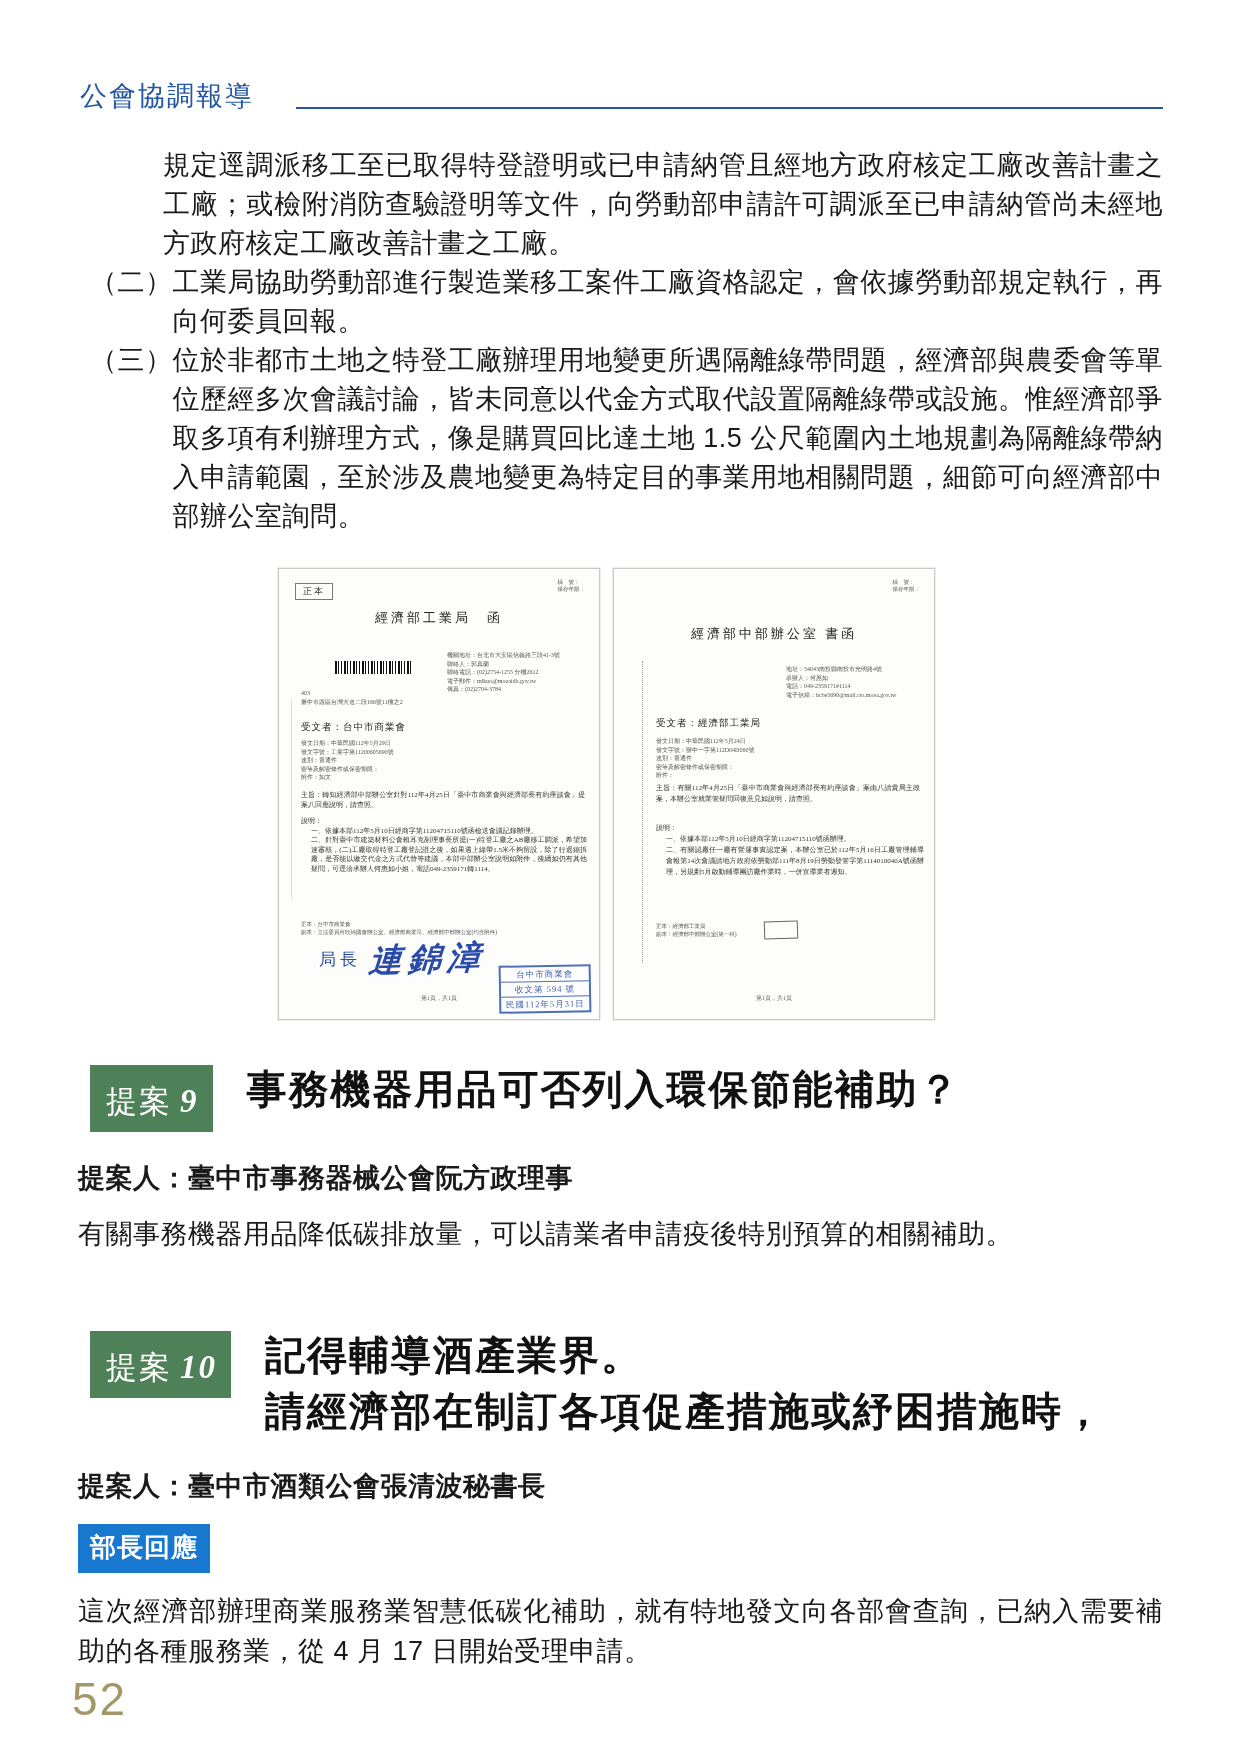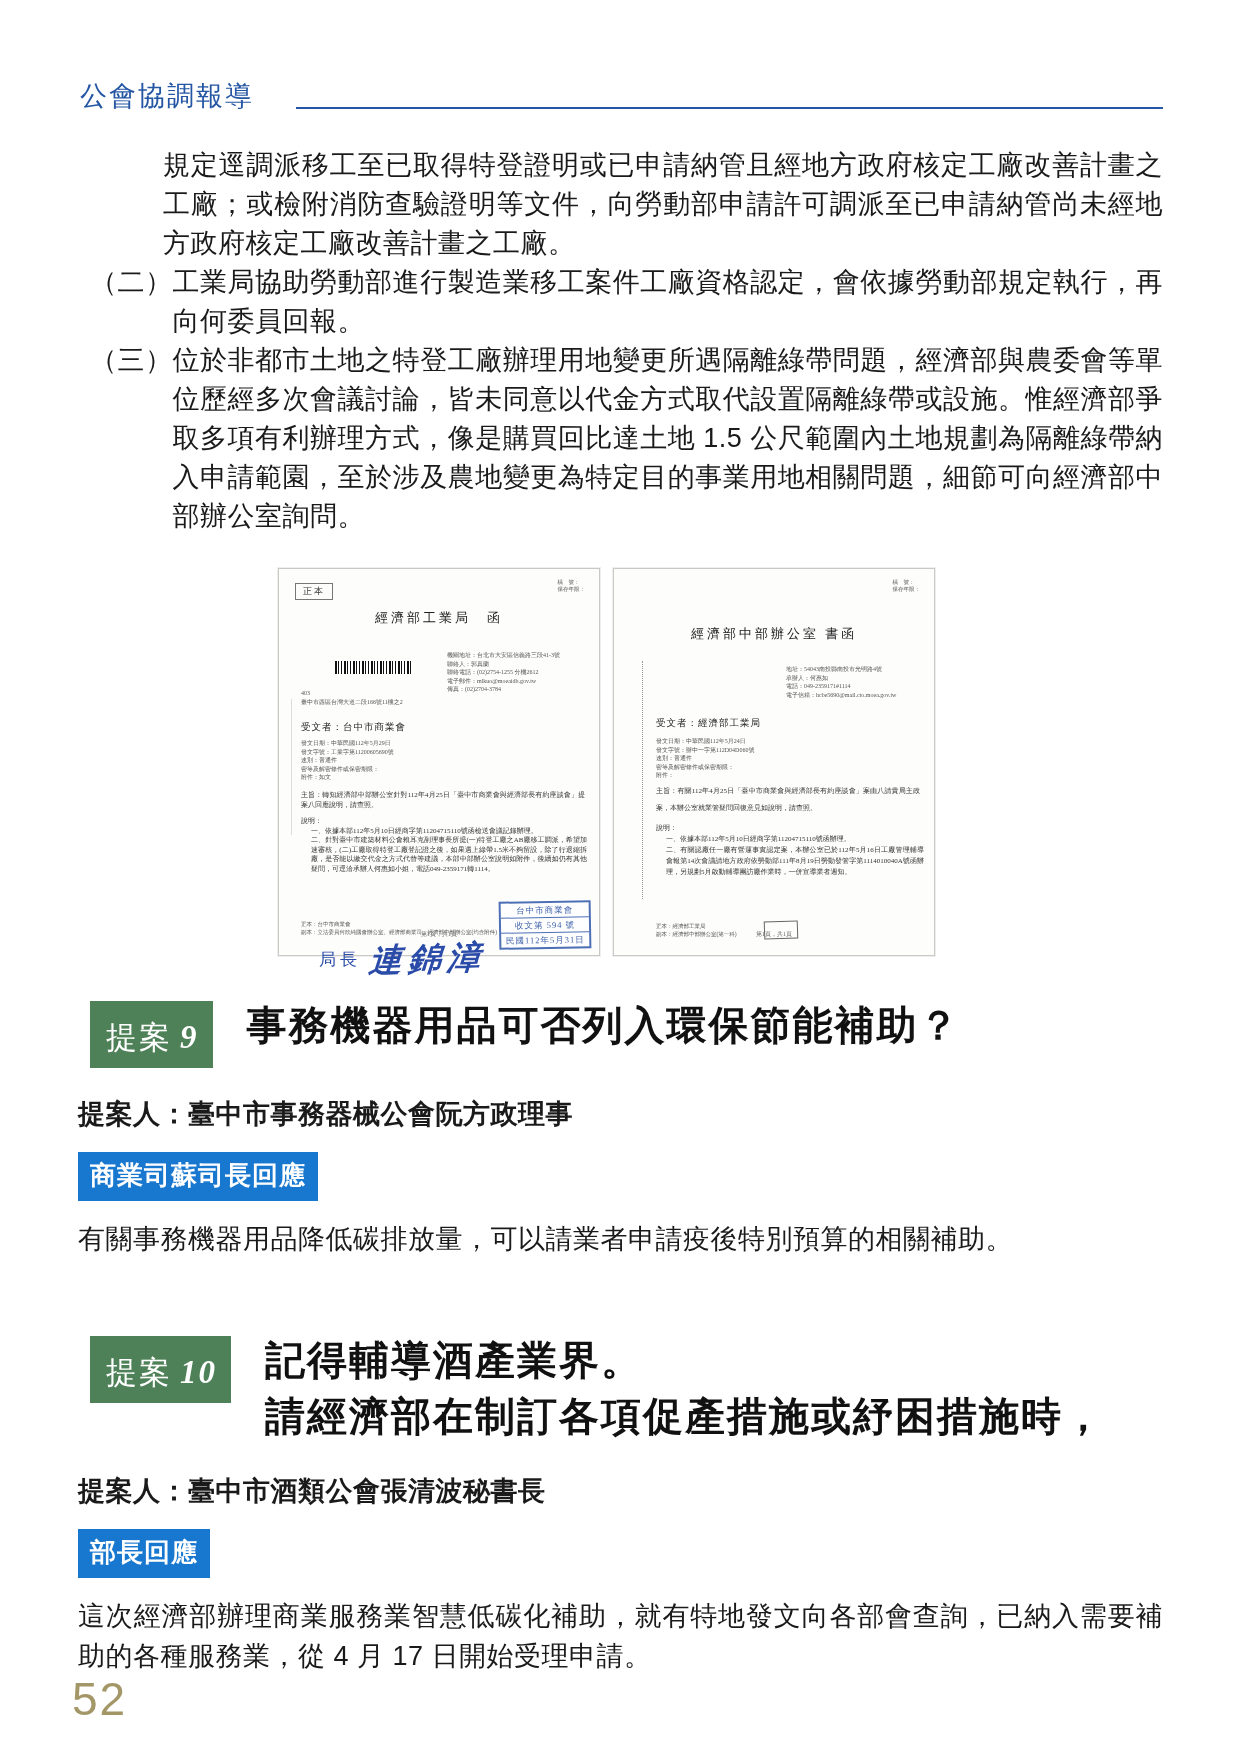--- a/index.html
+++ b/index.html
@@ -22,21 +22,21 @@
   main { padding:146px 77px 0 90px; }
   .cont-para {
     margin-left:73px; font-size:27px; line-height:39px; text-align:justify; letter-spacing:.5px;
   }
   .list-item { display:flex; font-size:27px; line-height:39px; letter-spacing:.5px; }
   .list-marker { flex:0 0 73px; }
   .list-text { flex:1; text-align:justify; }
   
   .docs-row { margin:32px 0 0 188px; display:flex; gap:13px; }
   .doc {
-    position:relative; width:322px; height:388px; background:#fdfdfc;
+    position:relative; width:322px; height:452px; background:#fdfdfc;
     border:1px solid #c9c9c6; box-shadow:0 0 0 1px #eee;
     font-family:"Liberation Serif","DejaVu Serif",serif; color:#444;
   }
   .doc .tiny { font-size:6px; line-height:8.5px; }
   .doc-copy {
     position:absolute; top:14px; left:16px; border:1px solid #777;
     font-size:9px; padding:1px 7px; color:#333; letter-spacing:2px;
   }
   .doc-filebox { position:absolute; top:10px; right:14px; text-align:left; font-size:5.5px; line-height:7px; color:#555; }
   .doc-title { position:absolute; top:40px; left:0; right:0; text-align:center; font-size:13px; letter-spacing:3px; color:#222; }
@@ -49,21 +49,21 @@
   .doc2 .agency { top:96px; left:172px; }
   .addrblock { position:absolute; left:22px; top:120px; color:#555; }
   .recipient { position:absolute; left:22px; font-size:9.5px; letter-spacing:1px; color:#222; }
   .doc1 .recipient { top:152px; }
   .doc2 .recipient { left:42px; top:148px; }
   .metablock { position:absolute; left:22px; color:#555; }
   .doc1 .metablock { top:170px; }
   .doc2 .metablock { left:42px; top:168px; }
   .subject { position:absolute; left:22px; right:14px; font-size:7px; line-height:9.5px; text-align:justify; color:#333; }
   .doc1 .subject { top:222px; }
-  .doc2 .subject { left:42px; top:214px; line-height:17px; }
+  .doc2 .subject { left:42px; top:214px; line-height:11px; }
   .explain { position:absolute; left:22px; right:12px; font-size:7px; line-height:9.5px; color:#333; }
   .doc1 .explain { top:248px; }
   .doc2 .explain { left:42px; right:10px; top:254px; line-height:11px; }
   .explain .exp-item { padding-left:10px; text-align:justify; }
   .ccblock { position:absolute; left:22px; font-size:5.5px; line-height:7.5px; color:#555; }
   .doc1 .ccblock { top:352px; }
   .doc2 .ccblock { left:42px; top:354px; }
   .sigrow { position:absolute; left:40px; top:368px; display:flex; align-items:center; gap:8px; }
   .sig-title { font-size:17px; color:var(--signature-blue,#2a4ba8); letter-spacing:4px; }
   .sig-name {
@@ -225,21 +225,20 @@
         <div class="prop-badge">
           <span>提案</span>
             <span class="num">9</span>
         </div>
         <div class="prop-title">
           <div>事務機器用品可否列入環保節能補助？</div>
           <div></div>
         </div>
       </div>
       <p class="proposer">提案人：臺中市事務器械公會阮方政理事</p>
-      <span class="resp-badge">商業司蘇司長回應</span>
       <p class="resp-text">有關事務機器用品降低碳排放量，可以請業者申請疫後特別預算的相關補助。</p>
     </section>
 
     <section class="prop prop10">
       <div class="prop-header">
         <div class="prop-badge">
           <span>提案</span>
             <span class="num">10</span>
         </div>
         <div class="prop-title">

